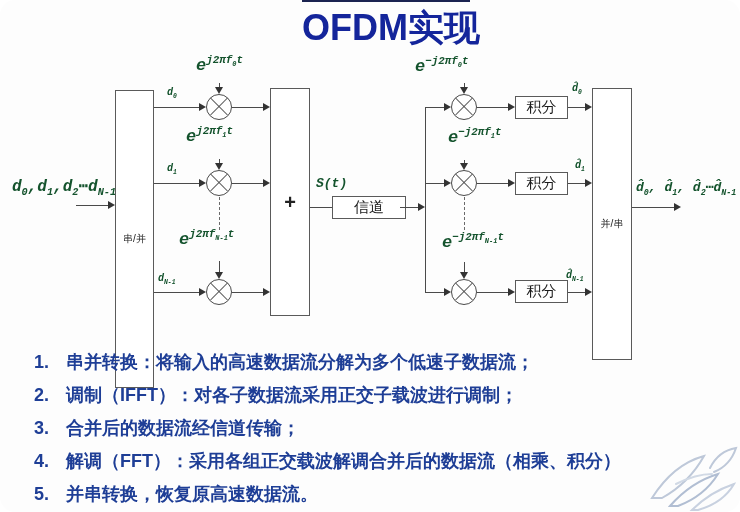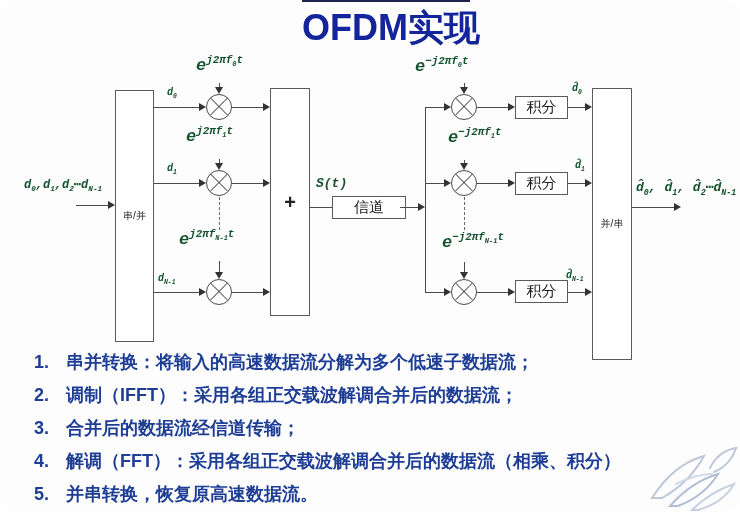--- a/index.html
+++ b/index.html
@@ -33,21 +33,21 @@
   .mult::before,.mult::after{content:"";position:absolute;left:0;right:0;top:11px;height:1px;background:#4a4a4a;}
   .mult::before{transform:rotate(45deg);}
   .mult::after{transform:rotate(-45deg);}
   
   .math{
     position:absolute;font-family:Liberation Mono, monospace;font-style:italic;color:#14532d;
     white-space:nowrap;line-height:1.05;
   }
   .math .sup{font-size:64%;vertical-align:super;}
   .math .sub{font-size:64%;vertical-align:sub;}
-  .in-sig{left:24px;top:179px;font-size:12px;font-weight:bold;}
+  .in-sig{left:12px;top:179px;font-size:16px;font-weight:bold;}
   .out-sig{left:636px;top:181px;font-size:13px;font-weight:bold;}
   .st{left:316px;top:177px;font-size:13px;font-weight:bold;}
   .dlab{font-size:10px;font-weight:bold;}
   .hatlab{font-size:10px;font-weight:bold;}
   .exp{font-size:17px;font-weight:bold;}
   
   .notes{position:absolute;left:34px;top:346px;width:690px;margin:0;padding:0;list-style:none;}
   .notes li{display:flex;line-height:33px;font-size:18px;font-weight:bold;color:#1e3e96;}
   .notes .num{width:32px;flex:0 0 32px;}
   .notes .txt{flex:1;white-space:nowrap;}
@@ -61,21 +61,21 @@
 
   <div class="top-rule"></div>
   <h1 class="title">OFDM实现</h1>
 
   <div class="diagram">
 
     <span class="math in-sig">d<span class="sub">0</span>,d<span class="sub">1</span>,d<span class="sub">2</span>⋯d<span class="sub">N-1</span></span>
     <div class="hl" style="left:76px;top:205px;width:32px;"></div>
     <div class="ar" style="left:108px;top:201px;"></div>
 
-    <div class="dbox tall" style="left:115px;top:90px;width:39px;height:252px;">
+    <div class="dbox tall" style="left:115px;top:90px;width:39px;height:298px;">
       <span>串/并</span>
     </div>
 
     <span class="math dlab" style="left:167px;top:88px;">d<span class="sub">0</span></span>
     <span class="math dlab" style="left:167px;top:164px;">d<span class="sub">1</span></span>
     <span class="math dlab" style="left:158px;top:274px;">d<span class="sub">N-1</span></span>
 
     <div class="hl" style="left:154px;top:107px;width:46px;"></div>
     <div class="ar" style="left:199px;top:103px;"></div>
     <div class="hl" style="left:154px;top:183px;width:46px;"></div>
@@ -180,21 +180,21 @@
 
   </div>
 
   <ol class="notes">
     <li>
       <span class="num">1.</span>
       <span class="txt">串并转换：将输入的高速数据流分解为多个低速子数据流；</span>
     </li>
     <li>
       <span class="num">2.</span>
-      <span class="txt">调制（IFFT）：采用各组正交载波解调合并后的数据流；</span>
+      <span class="txt">调制（IFFT）：对各子数据流采用正交子载波进行调制；</span>
     </li>
     <li>
       <span class="num">3.</span>
       <span class="txt">合并后的数据流经信道传输；</span>
     </li>
     <li>
       <span class="num">4.</span>
       <span class="txt">解调（FFT）：采用各组正交载波解调合并后的数据流（相乘、积分）</span>
     </li>
     <li>

